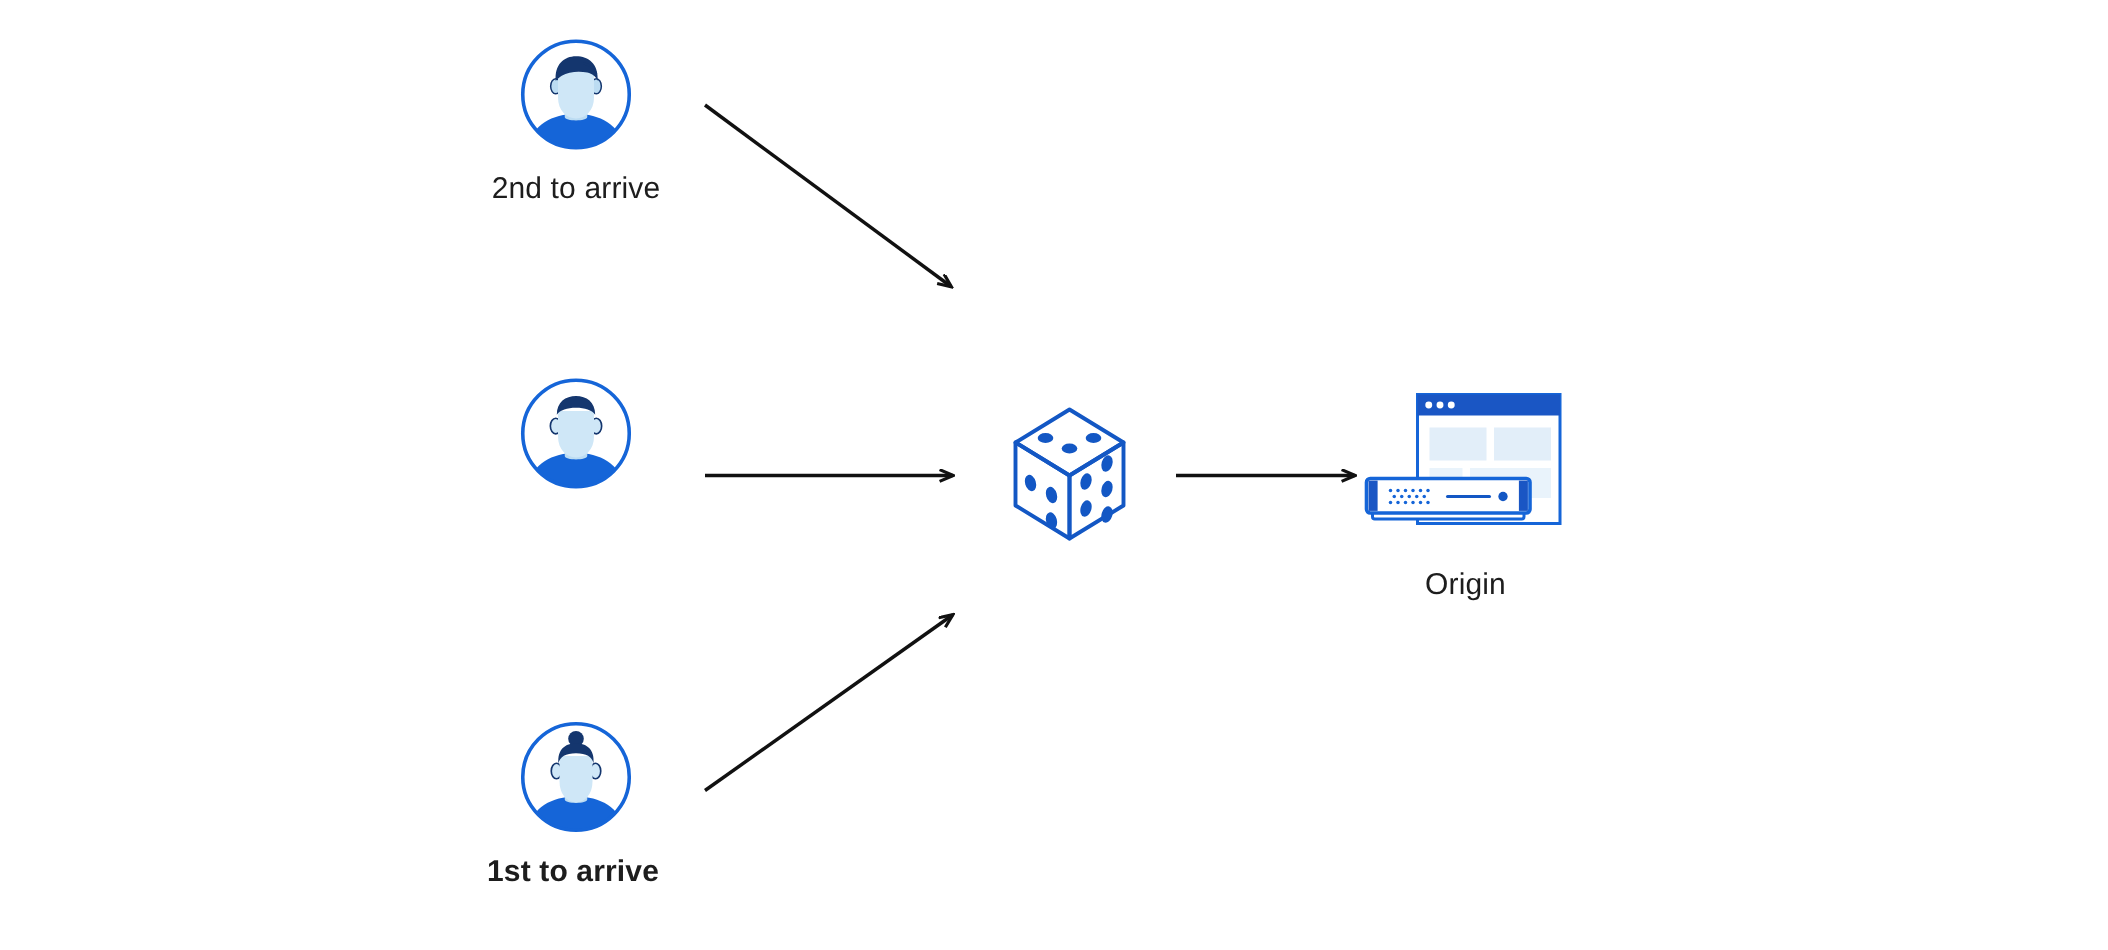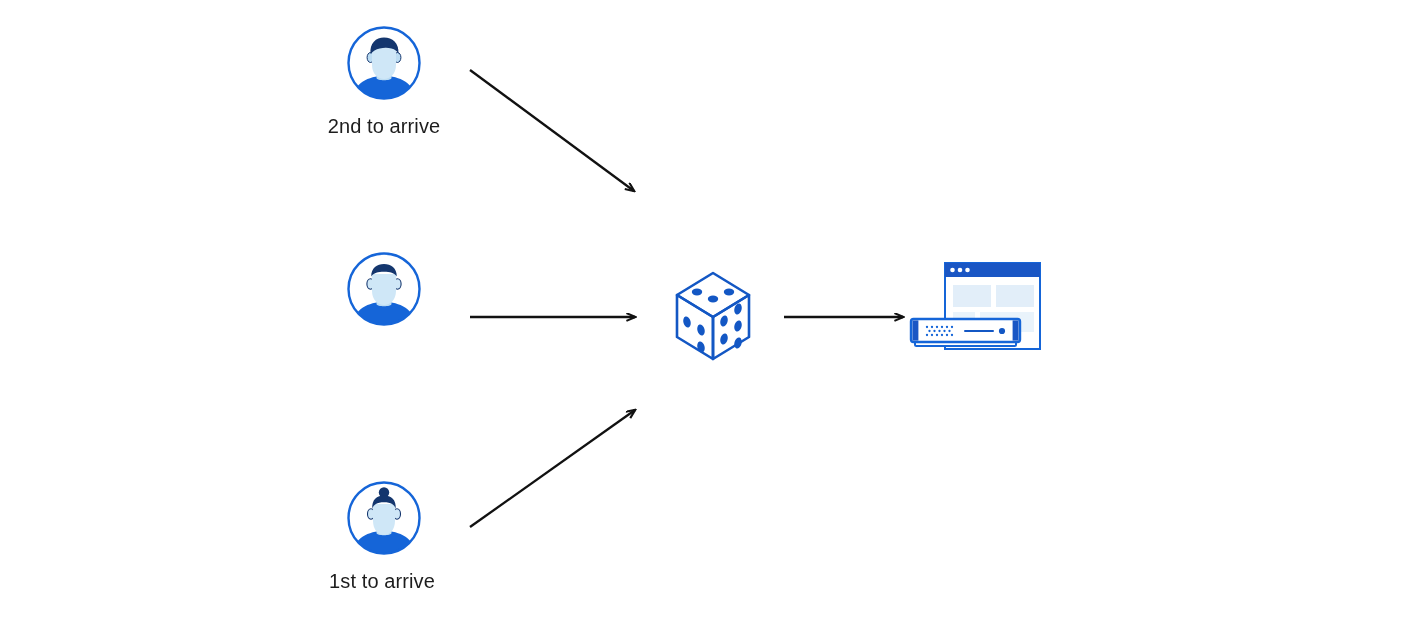--- a/index.html
+++ b/index.html
@@ -130,21 +130,21 @@
         <ellipse cx="52" cy="35" rx="3.5" ry="5.2" fill="#cfe7f7" stroke="#14366e" stroke-width="1.1"></ellipse>
         <path d="M28 25 h22 v17 c0 8.5 -5.2 14 -11 14 c-5.8 0 -11 -5.5 -11 -14 Z" fill="#cfe7f7"></path>
 
         <circle cx="39" cy="13.5" r="5.2" fill="#14366e"></circle>
         <path d="M27.3 30 C26.5 20.5 32 16.5 39 16.5 C46 16.5 51.5 20.5 50.7 30
                  C49.6 25.5 46 23.2 39 23.2 C32 23.2 28.4 25.5 27.3 30 Z" fill="#14366e"></path>
       </g>
       <circle cx="39" cy="39" r="35.5" fill="none" stroke="#1565d8" stroke-width="2.4"></circle>
     </svg>
   </div>
-  <div class="node-label" style="left:270px; top:569px; width:200px;">1st to arrive</div>
+  <div class="node-label" style="left:270px; top:569px; width:200px;font-weight:bold;">1st to arrive</div>
 
   <div class="node" style="left:659px; top:269px; width:84px; height:96px;">
     <svg viewBox="0 0 84 96" width="84" height="96" xmlns="http://www.w3.org/2000/svg">
       <g fill="none" stroke="#1357c4" stroke-width="2.6" stroke-linejoin="round">
 
         <path d="M42 4 L78 26 L42 48 L6 26 Z"></path>
 
         <path d="M6 26 L42 48 L42 90 L6 68 Z"></path>
 
         <path d="M78 26 L78 68 L42 90 L42 48 Z"></path>
@@ -220,14 +220,15 @@
           <circle cx="42" cy="80" r="1.15"></circle>
             <circle cx="47" cy="80" r="1.15"></circle>
         </g>
 
         <line x1="60" y1="76" x2="88" y2="76" stroke="#1357c4" stroke-width="2" stroke-linecap="round"></line>
 
         <circle cx="97" cy="76" r="3.1" fill="#1357c4"></circle>
       </g>
     </svg>
   </div>
+  <div class="node-label" style="left:885px; top:378px; width:160px;">Origin</div>
 
 </div>
 
 </body></html>

